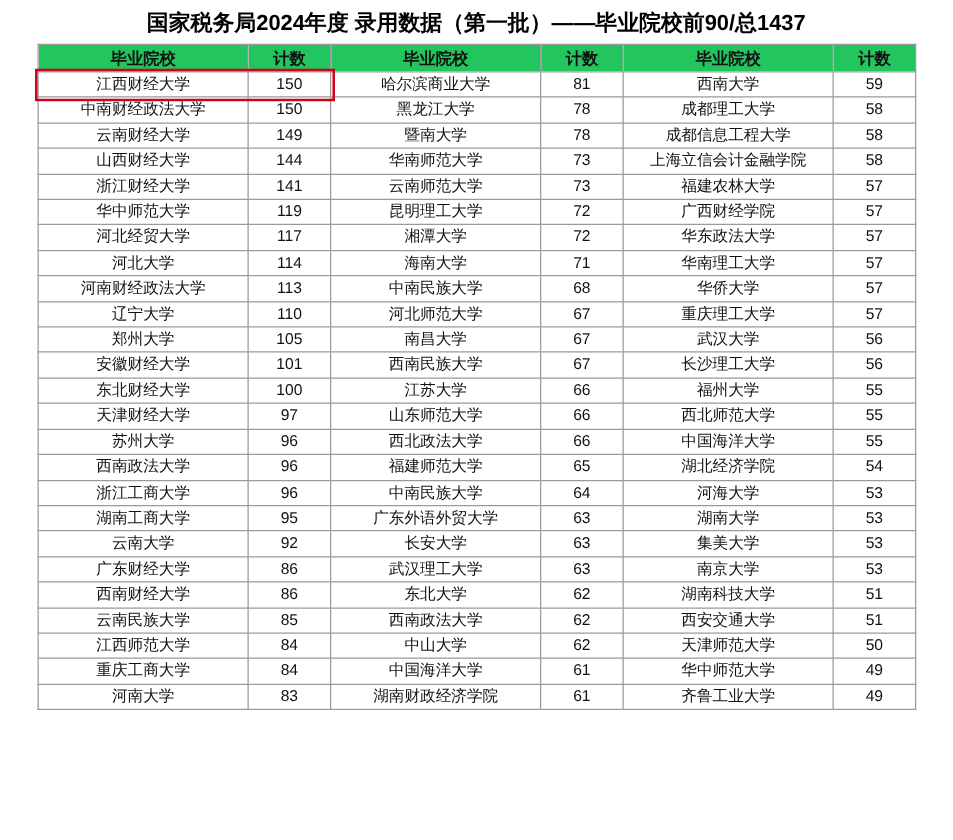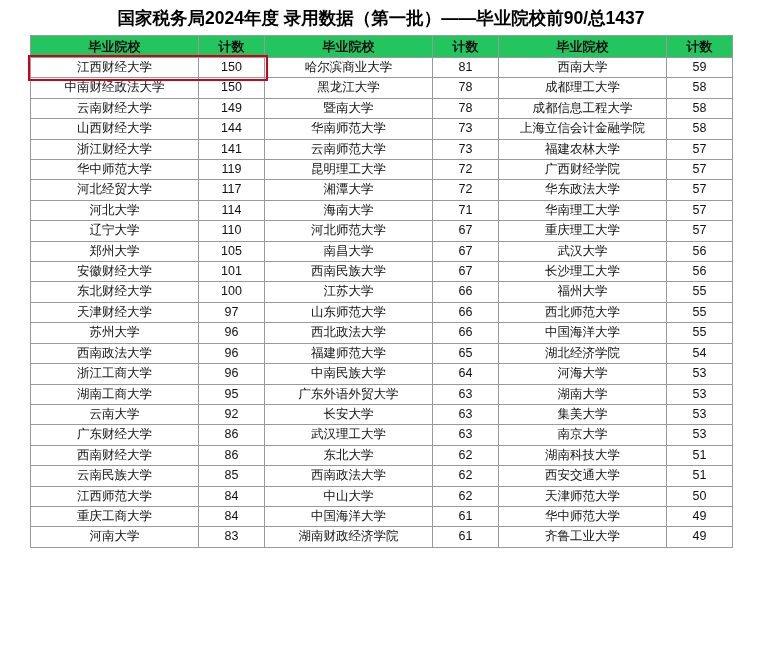--- a/index.html
+++ b/index.html
@@ -153,20 +153,28 @@
           </tr>
           <tr>
             <td>河北大学</td>
             <td>114</td>
             <td>海南大学</td>
             <td>71</td>
             <td>华南理工大学</td>
             <td>57</td>
           </tr>
           <tr>
+            <td>河南财经政法大学</td>
+            <td>113</td>
+            <td>中南民族大学</td>
+            <td>68</td>
+            <td>华侨大学</td>
+            <td>57</td>
+          </tr>
+          <tr>
             <td>辽宁大学</td>
             <td>110</td>
             <td>河北师范大学</td>
             <td>67</td>
             <td>重庆理工大学</td>
             <td>57</td>
           </tr>
           <tr>
             <td>郑州大学</td>
             <td>105</td>

